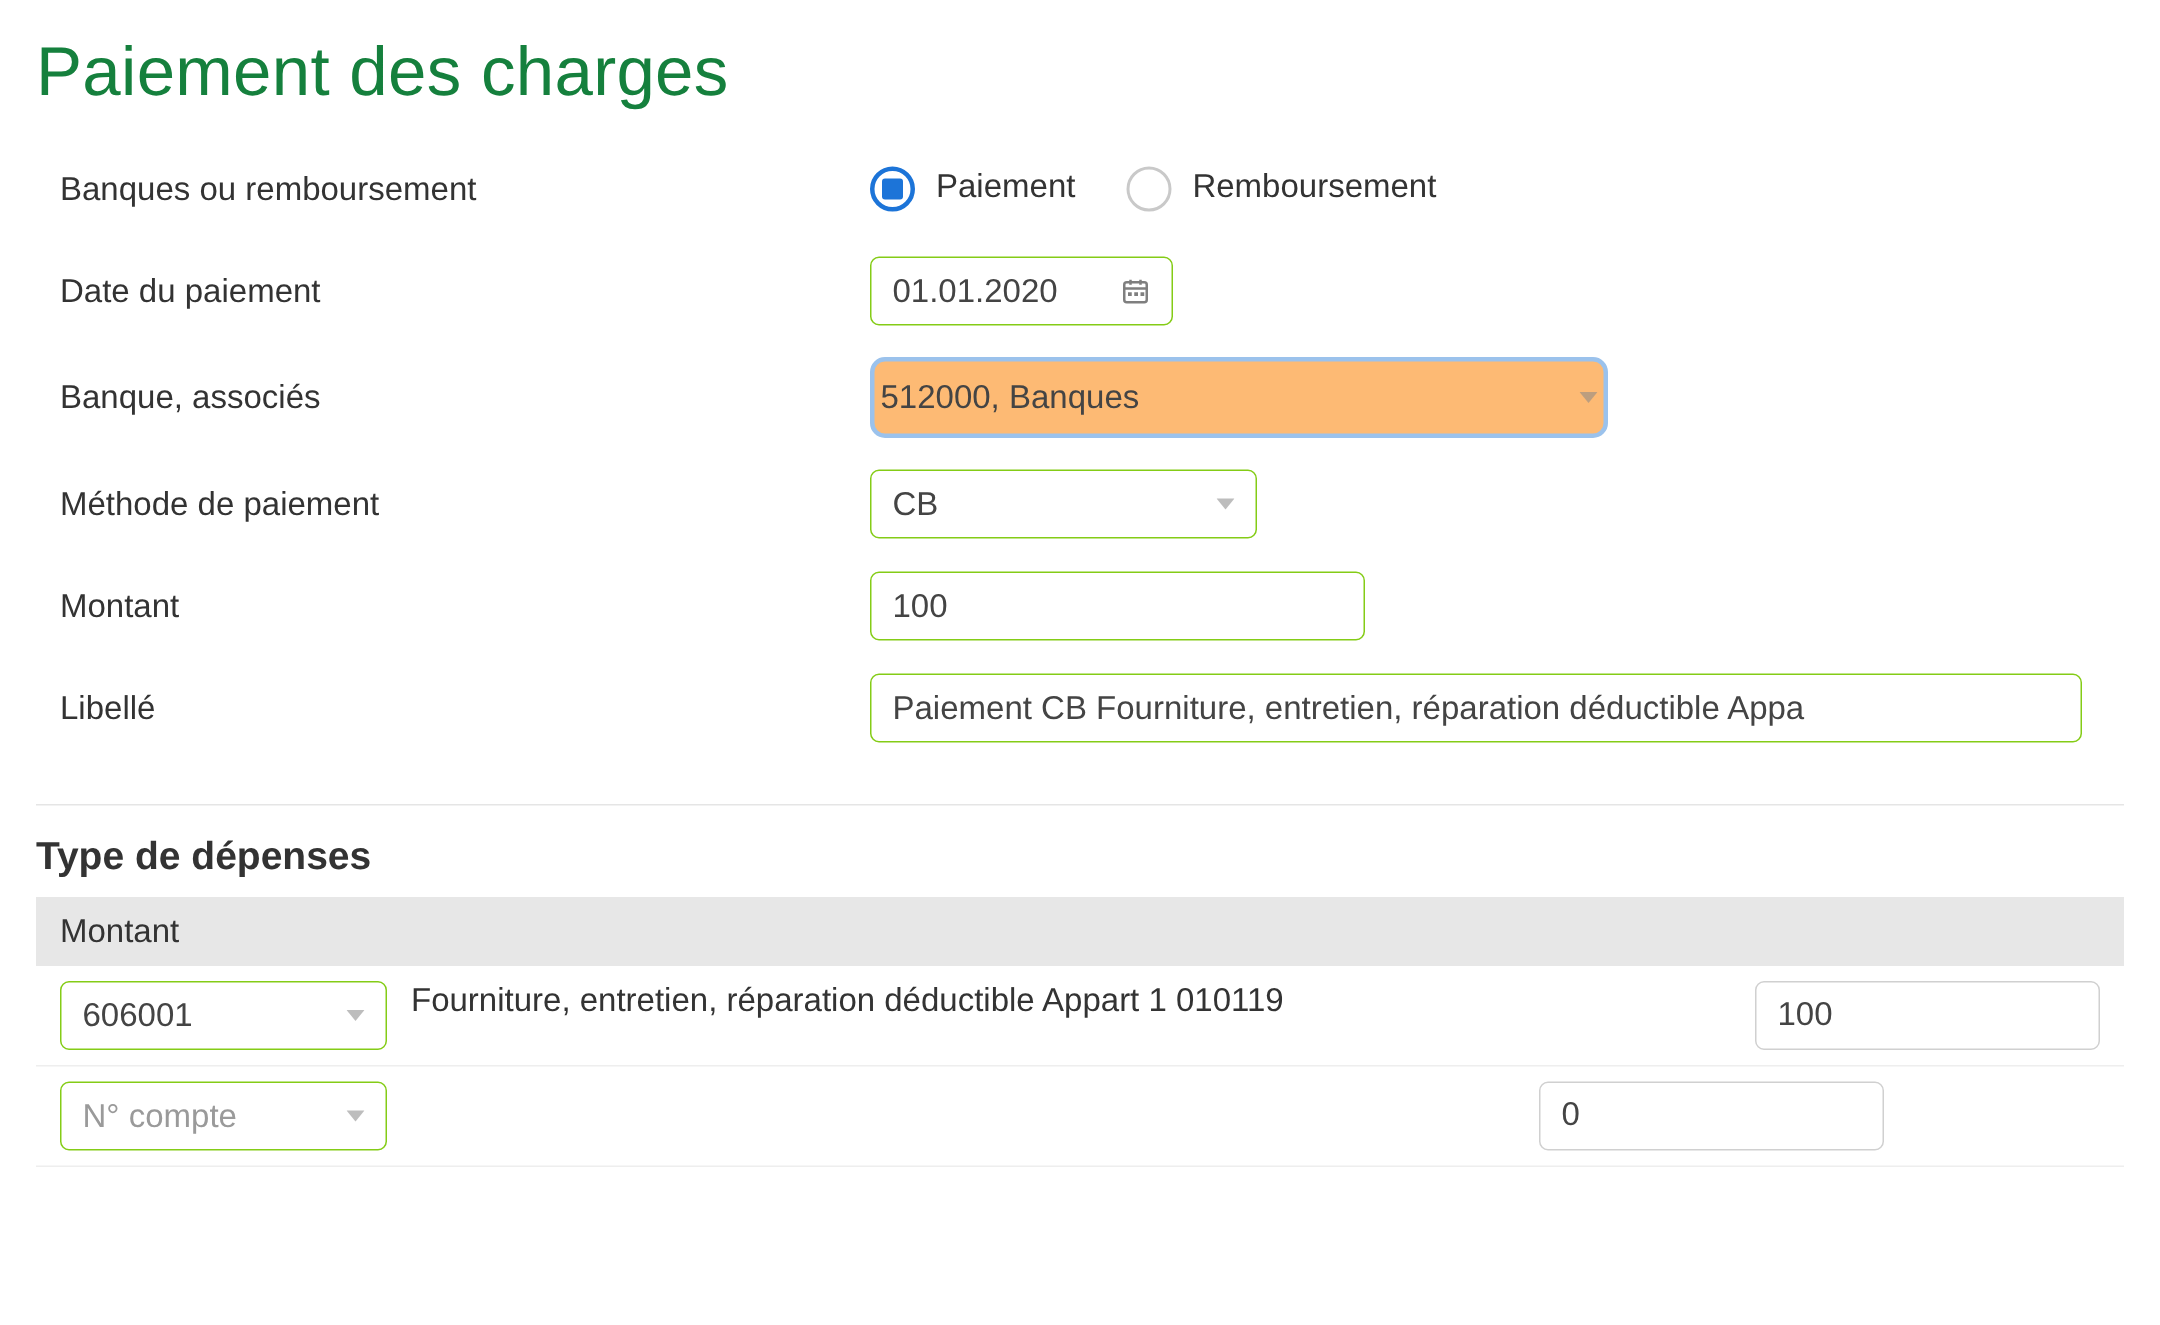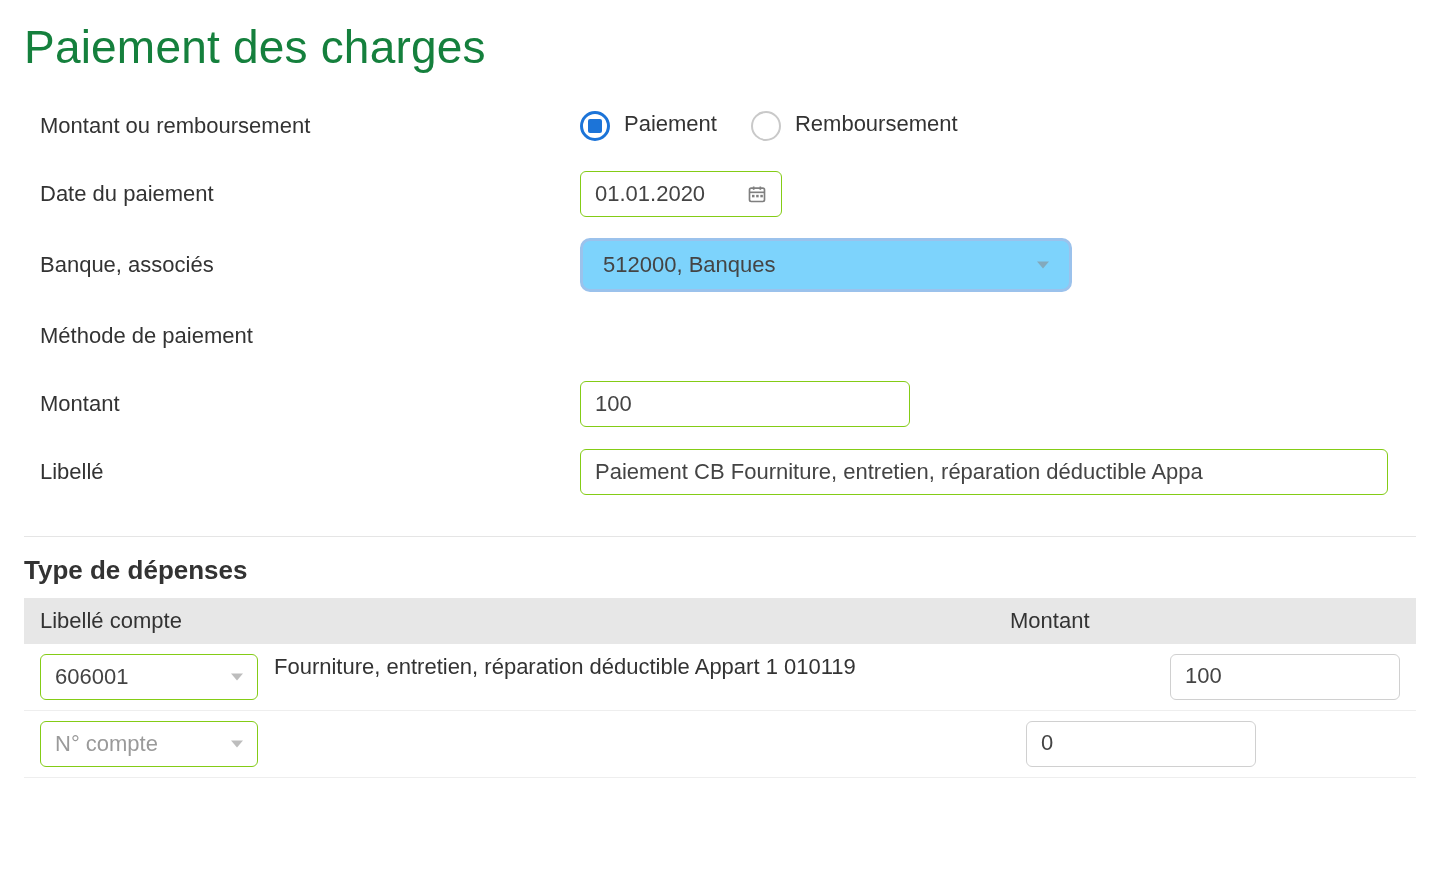--- a/index.html
+++ b/index.html
@@ -113,22 +113,22 @@
   .select-box .caret {
     width: 12px;
     height: 12px;
     opacity: 0.55;
   }
   .select-box.small { width: 258px; }
   .select-box.banque {
     width: 492px;
     border: 3px solid #9bc2ec;
     border-radius: 10px;
-    background: #7dd3fc;
-    padding: 10px 20px;
+    background: #fdba74;
+    padding: 10px 4px;
     height: 54px;
   }
   .select-box.account { width: 218px; }
   .placeholder { color: #9a9a9a; }
 
   hr.divider {
     border: none;
     border-top: 1px solid #e5e5e5;
     margin: 4px 0 18px 0;
   }
@@ -180,21 +180,21 @@
   }
 </style>
 </head>
 <body>
 
 <h1 class="page-title">Paiement des charges</h1>
 
 <div class="form-section">
 
   <div class="form-row">
-    <div class="form-label">Montant ou remboursement</div>
+    <div class="form-label">Banques ou remboursement</div>
     <div class="form-control-cell">
       <div class="radio-group">
         <div class="radio-option">
           <span class="radio-outer selected">
             <span class="radio-inner"></span>
           </span>
           <span class="radio-label">Paiement</span>
         </div>
         <div class="radio-option">
           <span class="radio-outer"></span>
@@ -229,20 +229,28 @@
         <span>512000, Banques</span>
         <svg class="caret" viewBox="0 0 10 6">
             <path d="M0 0 L5 6 L10 0 Z" fill="#888"></path>
           </svg>
       </div>
     </div>
   </div>
 
   <div class="form-row">
     <div class="form-label">Méthode de paiement</div>
+    <div class="form-control-cell">
+      <div class="select-box small">
+        <span>CB</span>
+        <svg class="caret" viewBox="0 0 10 6">
+            <path d="M0 0 L5 6 L10 0 Z" fill="#888"></path>
+          </svg>
+      </div>
+    </div>
   </div>
 
   <div class="form-row">
     <div class="form-label">Montant</div>
     <div class="form-control-cell">
       <div class="text-input">
         <span>100</span>
       </div>
     </div>
   </div>
@@ -257,21 +265,20 @@
   </div>
 
 
 </div>
 
 <hr class="divider">
 
 <h2 class="section-heading">Type de dépenses</h2>
 
 <div class="table-header">
-  <div class="col-libelle">Libellé compte</div>
   <div class="col-montant">Montant</div>
 </div>
 
 <div class="table-row">
   <div class="select-box account">
     <span>606001</span>
     <svg class="caret" viewBox="0 0 10 6">
         <path d="M0 0 L5 6 L10 0 Z" fill="#888"></path>
       </svg>
   </div>

